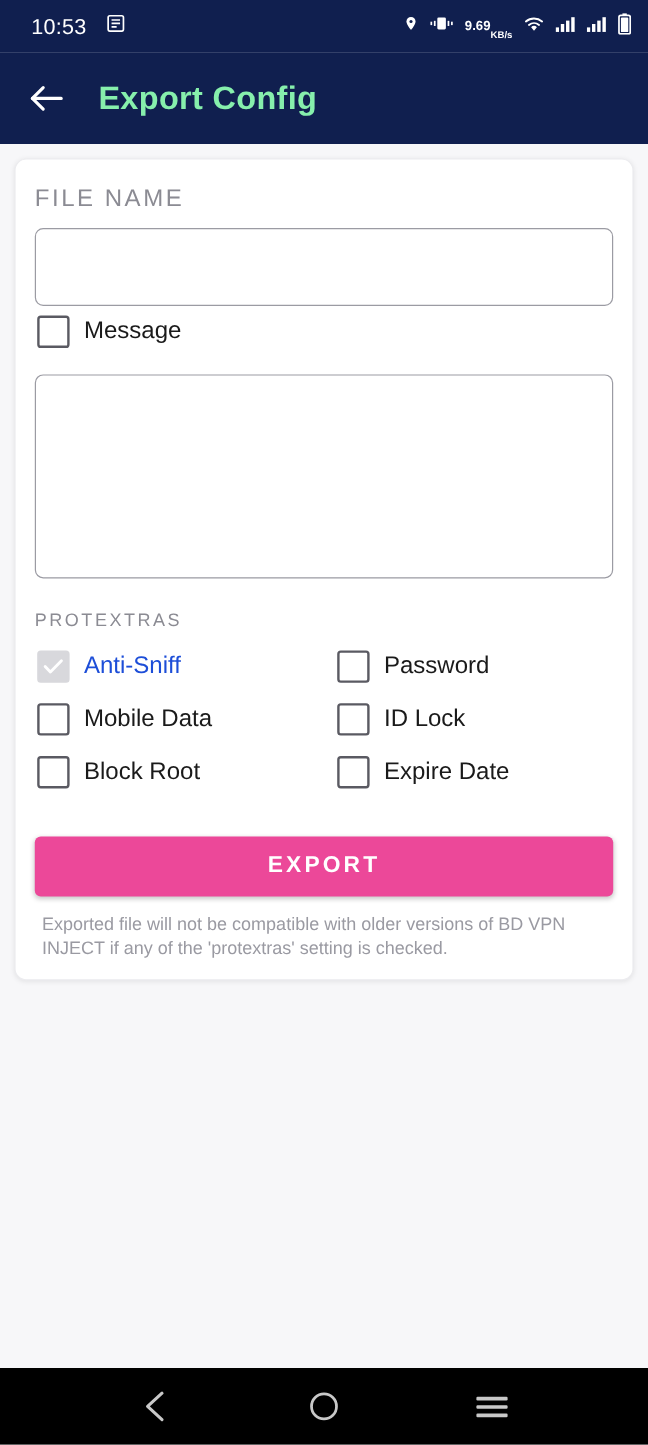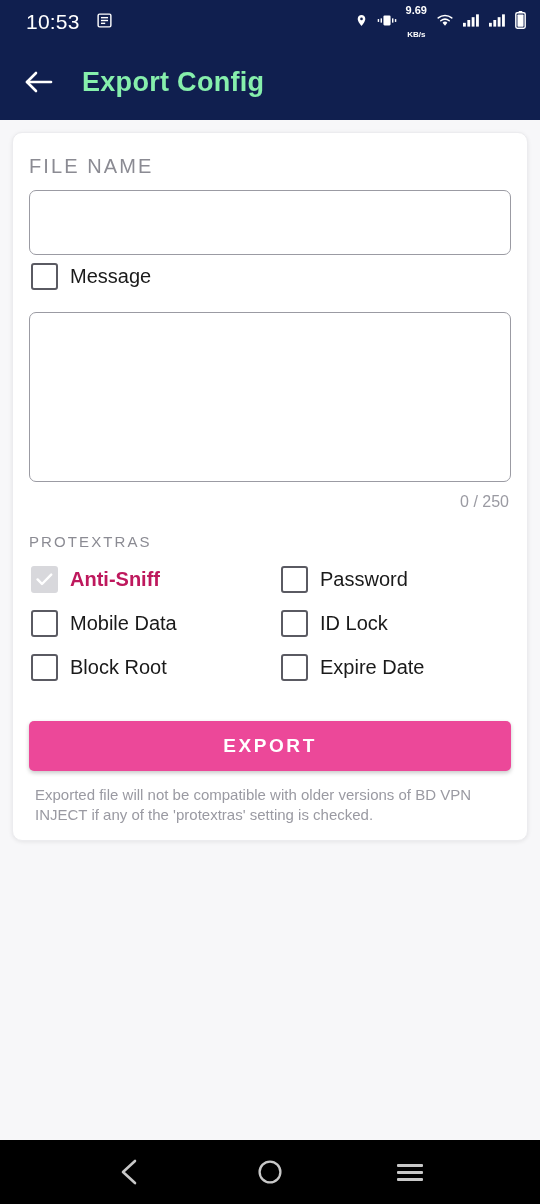--- a/index.html
+++ b/index.html
@@ -24,34 +24,34 @@
     align-items: center;
     padding: 0 14px 0 26px;
     color: #ffffff;
   }
   .status-left {
     display: flex;
     align-items: center;
     gap: 16px;
   }
   .status-time {
-    font-size: 21px;
+    font-size: 18px;
     font-weight: 400;
     letter-spacing: 0.2px;
     color: #ffffff;
   }
   .status-right {
     margin-left: auto;
     display: flex;
     align-items: center;
     gap: 9px;
   }
   .net-speed {
     display: flex;
-    flex-direction: column;
+    flex-direction: row;
     align-items: center;
     line-height: 1;
   }
   .net-speed .val { font-size: 11px; font-weight: 700; }
   .net-speed .unit { font-size: 8px; font-weight: 700; margin-top: 15px; }
 
   
   .app-bar {
     height: 76px;
     background: #101f4f;
@@ -128,21 +128,21 @@
     justify-content: center;
   }
   .cb.checked-disabled {
     background: #d8d8dc;
     border-color: #d8d8dc;
   }
   .cb-label {
     font-size: 20px;
     color: #1a1a1a;
   }
-  .cb-label.disabled { color: #be185d; font-weight: bold; }
+  .cb-label.disabled { color: #1d4ed8; }
 
   .message-row { margin: 8px 0 22px 2px; }
 
   .textarea-box {
     width: 100%;
     height: 170px;
     border: 1.6px solid #9b9ba3;
     border-radius: 7px;
     background: #ffffff;
     font-family: "Liberation Sans", sans-serif;
@@ -314,21 +314,20 @@
 
     <div class="field-label">FILE NAME</div>
     <input class="text-input" type="text" value="" style="">
 
     <div class="checkbox-row message-row">
       <span class="cb"></span>
       <span class="cb-label">Message</span>
     </div>
 
     <textarea class="textarea-box" placeholder="" style=""></textarea>
-    <div class="counter">0 / 250</div>
 
     <div class="section-label">PROTEXTRAS</div>
 
     <div class="cb-grid">
 
       <div class="checkbox-row">
         <span class="cb checked-disabled">
           <svg width="17" height="13" viewBox="0 0 17 13">
             <polyline points="1.6,6.4 6,11 15.2,1.6" fill="none" stroke="#ffffff" stroke-width="2.4" stroke-linecap="round" stroke-linejoin="round"></polyline>
           </svg>

